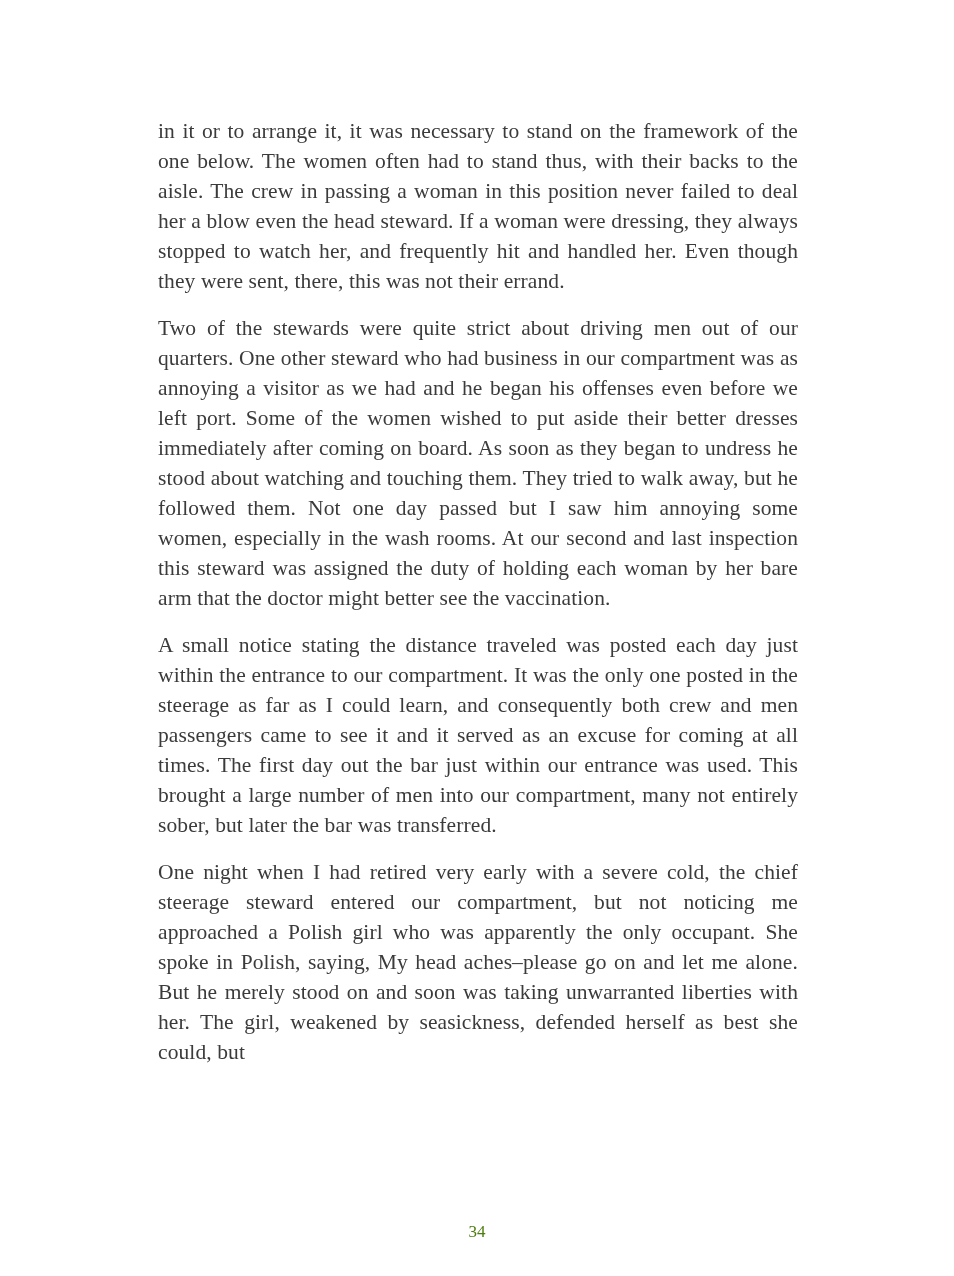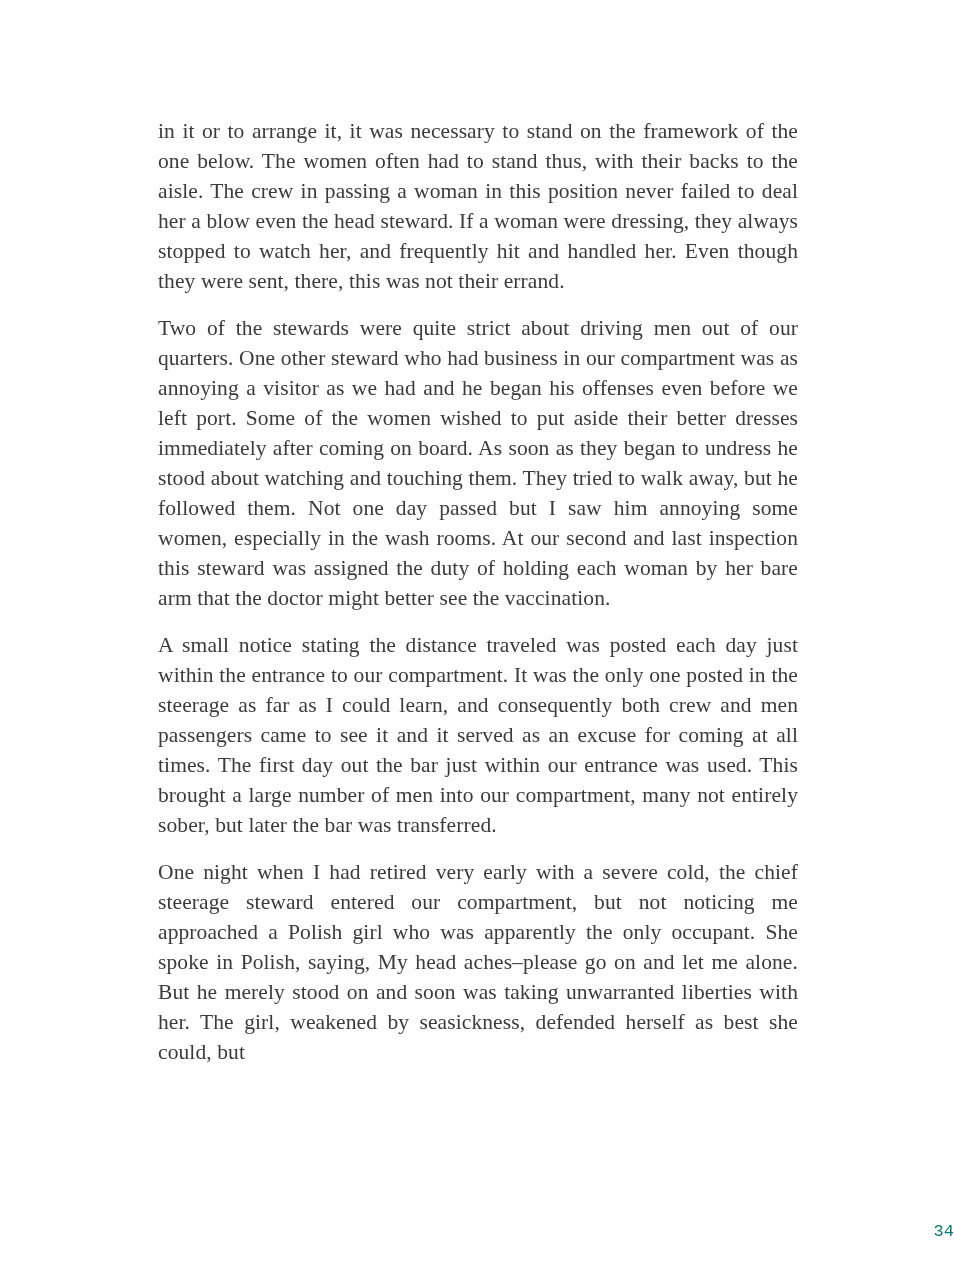--- a/index.html
+++ b/index.html
@@ -31,24 +31,24 @@
     color: #3b3b3b;
     text-align: justify;
     margin: 0 0 17px 0;
     letter-spacing: 0.1px;
   }
   .page-number {
     position: absolute;
     top: 1222px;
     left: 0;
     width: 100%;
-    text-align: right;
-    font-family: Liberation Mono, monospace;
+    text-align: center;
+    font-family: Liberation Serif, serif;
     font-size: 17px;
-    color: #0f766e;
+    color: #4d7c0f;
   }
 </style>
 </head>
 <body>
 
 <main class="page">
   <section class="text-block">
     <p>in it or to arrange it, it was necessary to stand on the framework of the one below. The women often had to stand thus, with their backs to the aisle. The crew in passing a woman in this position never failed to deal her a blow even the head steward. If a woman were dressing, they always stopped to watch her, and frequently hit and handled her. Even though they were sent, there, this was not their errand.</p>
     <p>Two of the stewards were quite strict about driving men out of our quarters. One other steward who had business in our compartment was as annoying a visitor as we had and he began his offenses even before we left port. Some of the women wished to put aside their better dresses immediately after coming on board. As soon as they began to undress he stood about watching and touching them. They tried to walk away, but he followed them. Not one day passed but I saw him annoying some women, especially in the wash rooms. At our second and last inspection this steward was assigned the duty of holding each woman by her bare arm that the doctor might better see the vaccination.</p>
     <p>A small notice stating the distance traveled was posted each day just within the entrance to our compartment. It was the only one posted in the steerage as far as I could learn, and consequently both crew and men passengers came to see it and it served as an excuse for coming at all times. The first day out the bar just within our entrance was used. This brought a large number of men into our compartment, many not entirely sober, but later the bar was transferred.</p>

